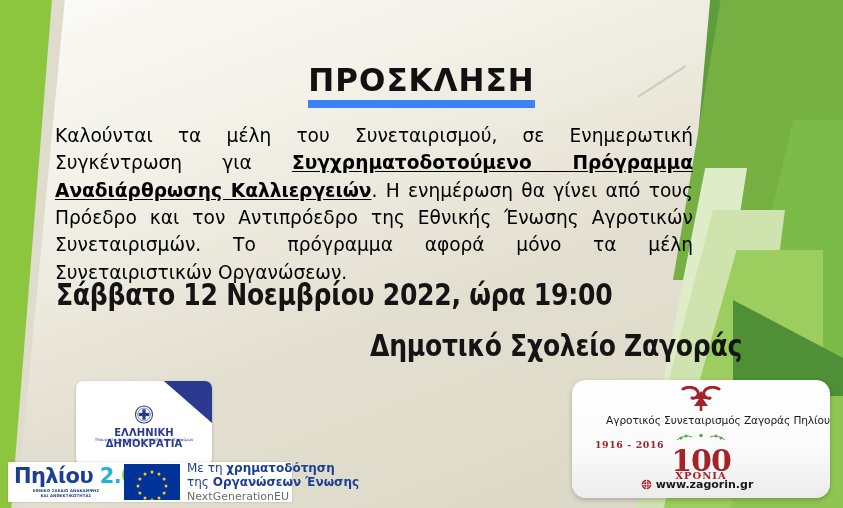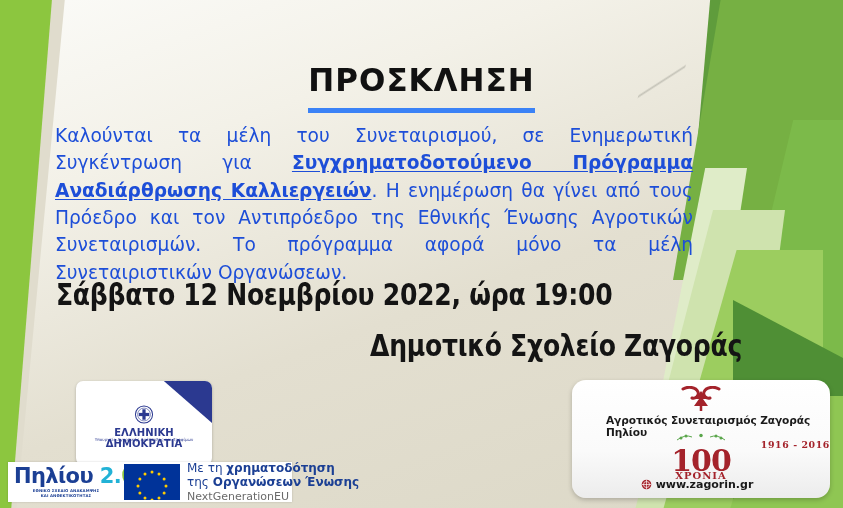--- a/index.html
+++ b/index.html
@@ -81,32 +81,32 @@
     position: absolute;
     top: 62px;
     left: 0; right: 0;
     text-align: center;
     font-size: 31px;
     font-weight: bold;
     letter-spacing: 1px;
     color: #111111;
   }
   .poster-title span {
-    border-bottom: 5px solid #3b82f6;
-    padding-bottom: 10px;
+    border-bottom: 8px solid #3b82f6;
+    padding-bottom: 2px;
   }
 
   .body-text {
     position: absolute;
     left: 55px;
     top: 122px;
     width: 638px;
     font-size: 18.6px;
     line-height: 1.47;
-    color: #1d4ed8;
+    color: #000000;
     text-align: justify;
     text-justify: inter-word;
     font-weight: 500;
   }
   .body-text .hl {
     font-weight: bold;
     text-decoration: underline;
     text-underline-offset: 2px;
   }
 
@@ -255,37 +255,38 @@
   .coop-mark {
     position: absolute;
     left: 50%; transform: translateX(-50%);
     top: 6px;
     width: 42px; height: 26px;
   }
   .coop-name {
     position: absolute;
     left: 0; right: 0;
     top: 34px;
-    text-align: left;
+    text-align: center;
     font-size: 10.6px;
-    font-weight: bold;
+    font-weight: normal;
     color: #1a1a1a;
     letter-spacing: -0.1px;
     padding-left: 34px;
   }
   .coop-years {
     position: absolute;
     left: 0; right: 0;
     top: 59px;
-    text-align: right;
+    text-align: left;
     font-size: 9.4px;
     font-weight: bold;
     color: #a4232b;
     font-family: "DejaVu Serif", "Liberation Serif", serif;
     letter-spacing: .6px;
+    padding-left: 23px;
   }
   .coop-100 {
     position: absolute;
     left: 0; right: 0;
     top: 66px;
     text-align: center;
     font-size: 30px;
     font-weight: bold;
     color: #a4232b;
     font-family: "DejaVu Serif", "Liberation Serif", serif;

